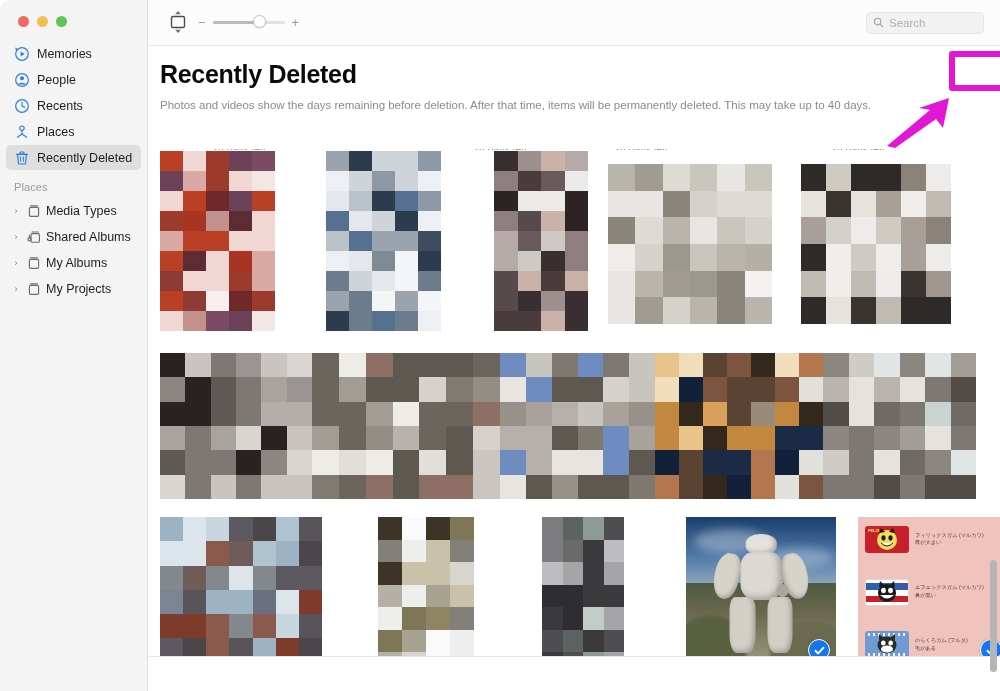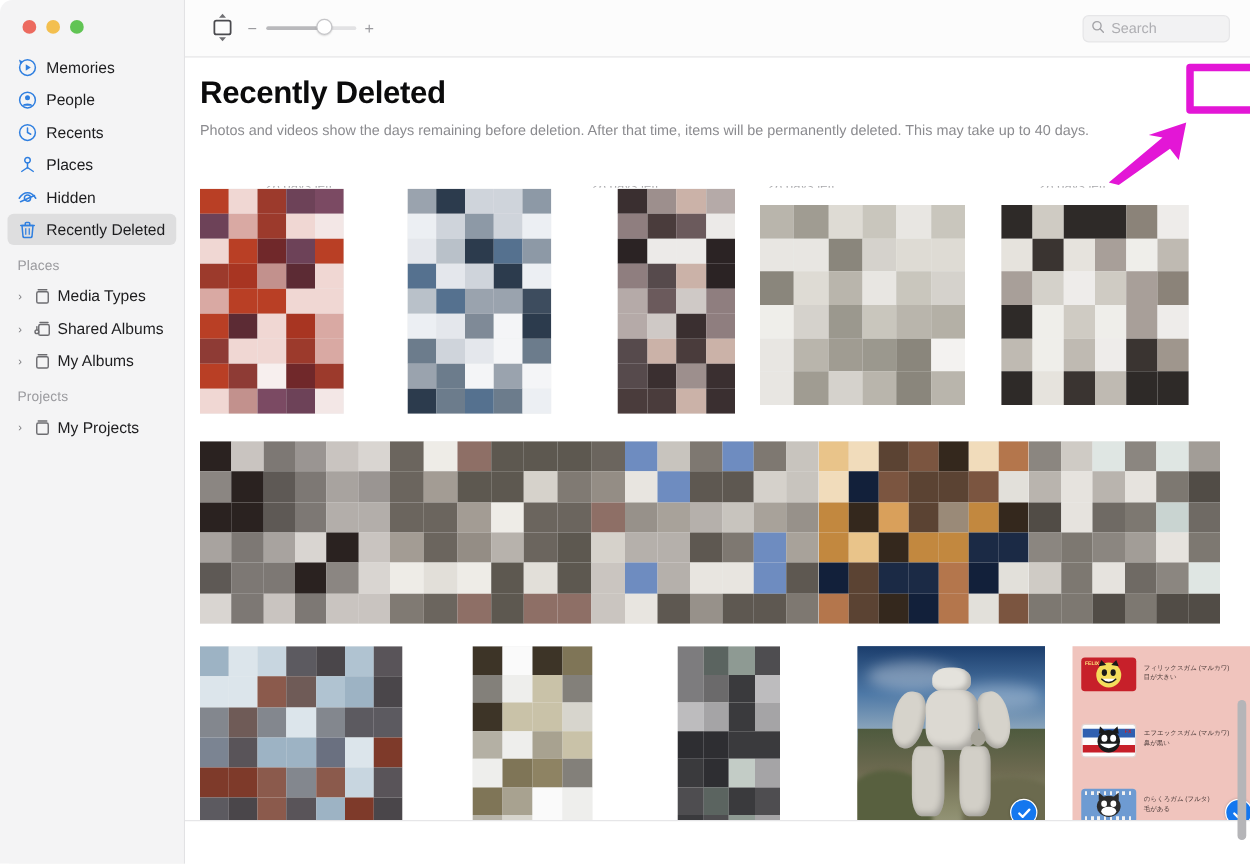--- a/index.html
+++ b/index.html
@@ -317,30 +317,20 @@
         <div class="sb-item">
           <span class="sb-ico">
             <svg width="16" height="16" viewBox="0 0 16 16">
               <circle cx="8" cy="4.2" r="2.2" fill="none" stroke="#2f7fe0" stroke-width="1.2"></circle>
               <path d="M8 6.4 V10.4" stroke="#2f7fe0" stroke-width="1.2" stroke-linecap="round"></path>
               <path d="M3 13.4 L8 10 L13 13.4" fill="none" stroke="#2f7fe0" stroke-width="1.2" stroke-linejoin="round"></path>
             </svg>
           </span>
           <span>Places</span>
         </div>
-        <div class="sb-item">
-          <span class="sb-ico">
-            <svg width="16" height="16" viewBox="0 0 16 16">
-              <path d="M1.4 8.6 C3.4 5.4 6 4.2 8 4.2 C10 4.2 12.6 5.4 14.6 8.6" fill="none" stroke="#2f7fe0" stroke-width="1.2" stroke-linecap="round"></path>
-              <circle cx="8" cy="8.4" r="2.5" fill="none" stroke="#2f7fe0" stroke-width="1.2"></circle>
-              <path d="M2.4 11.4 L13.6 6.4" stroke="#2f7fe0" stroke-width="1.2" stroke-linecap="round"></path>
-            </svg>
-          </span>
-          <span>Hidden</span>
-        </div>
         <div class="sb-item selected">
           <span class="sb-ico">
             <svg width="16" height="16" viewBox="0 0 16 16">
               <path d="M3.6 4.4 H12.4 L11.6 13.2 A1 1 0 0 1 10.6 14 H5.4 A1 1 0 0 1 4.4 13.2 Z" fill="none" stroke="#2f7fe0" stroke-width="1.2" stroke-linejoin="round"></path>
               <path d="M2.6 4.4 H13.4" stroke="#2f7fe0" stroke-width="1.2" stroke-linecap="round"></path>
               <path d="M6.2 4.2 V2.8 A.8 .8 0 0 1 7 2 H9 A.8 .8 0 0 1 9.8 2.8 V4.2" fill="none" stroke="#2f7fe0" stroke-width="1.2"></path>
               <path d="M6.6 6.6 V11.8 M9.4 6.6 V11.8" stroke="#2f7fe0" stroke-width="1"></path>
             </svg>
           </span>
           <span>Recently Deleted</span>
@@ -371,21 +361,20 @@
         <div class="sb-item child">
           <span class="sb-disc">›</span>
           <span class="sb-ico">
             <svg width="16" height="16" viewBox="0 0 16 16">
               <rect x="3.4" y="4.4" width="9.2" height="9" rx="1.3" fill="none" stroke="#6c6c70" stroke-width="1.15"></rect>
               <path d="M4.6 2.8 H11.4" stroke="#6c6c70" stroke-width="1.15" stroke-linecap="round"></path>
             </svg>
           </span>
           <span>My Albums</span>
         </div>
-        <div class="sb-section-title">Projects</div>
         <div class="sb-item child">
           <span class="sb-disc">›</span>
           <span class="sb-ico">
             <svg width="16" height="16" viewBox="0 0 16 16">
               <rect x="3.4" y="4.4" width="9.2" height="9" rx="1.3" fill="none" stroke="#6c6c70" stroke-width="1.15"></rect>
               <path d="M4.6 2.8 H11.4" stroke="#6c6c70" stroke-width="1.15" stroke-linecap="round"></path>
             </svg>
           </span>
           <span>My Projects</span>
         </div>

